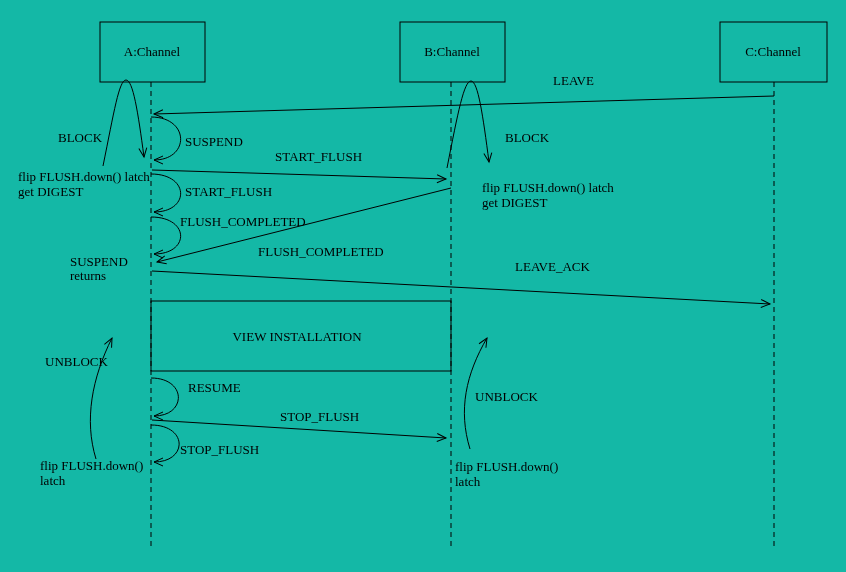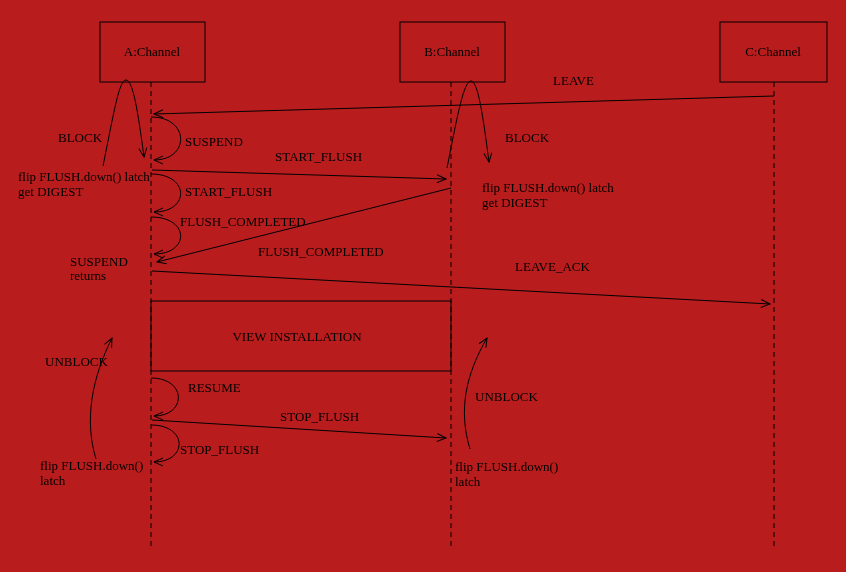--- a/index.html
+++ b/index.html
@@ -1,16 +1,16 @@
 <!DOCTYPE html>
 <html><head>
 <meta charset="utf-8">
 <style>
   html,body{margin:0;padding:0;background:#ffffff;}
-  .stage{position:relative;width:846px;height:572px;background:#b91c1c;overflow:hidden;
+  .stage{position:relative;width:846px;height:572px;background:#14b8a6;overflow:hidden;
          font-family:"Liberation Serif", serif;}
   svg{display:block;}
   svg text{font-family:"Liberation Serif", serif;font-size:13px;fill:#000000;}
   .ln{stroke:#000000;stroke-width:1;fill:none;}
   .dash{stroke-dasharray:5 4;}
   .ctr{text-anchor:middle;}
 </style>
 </head>
 <body>
 

